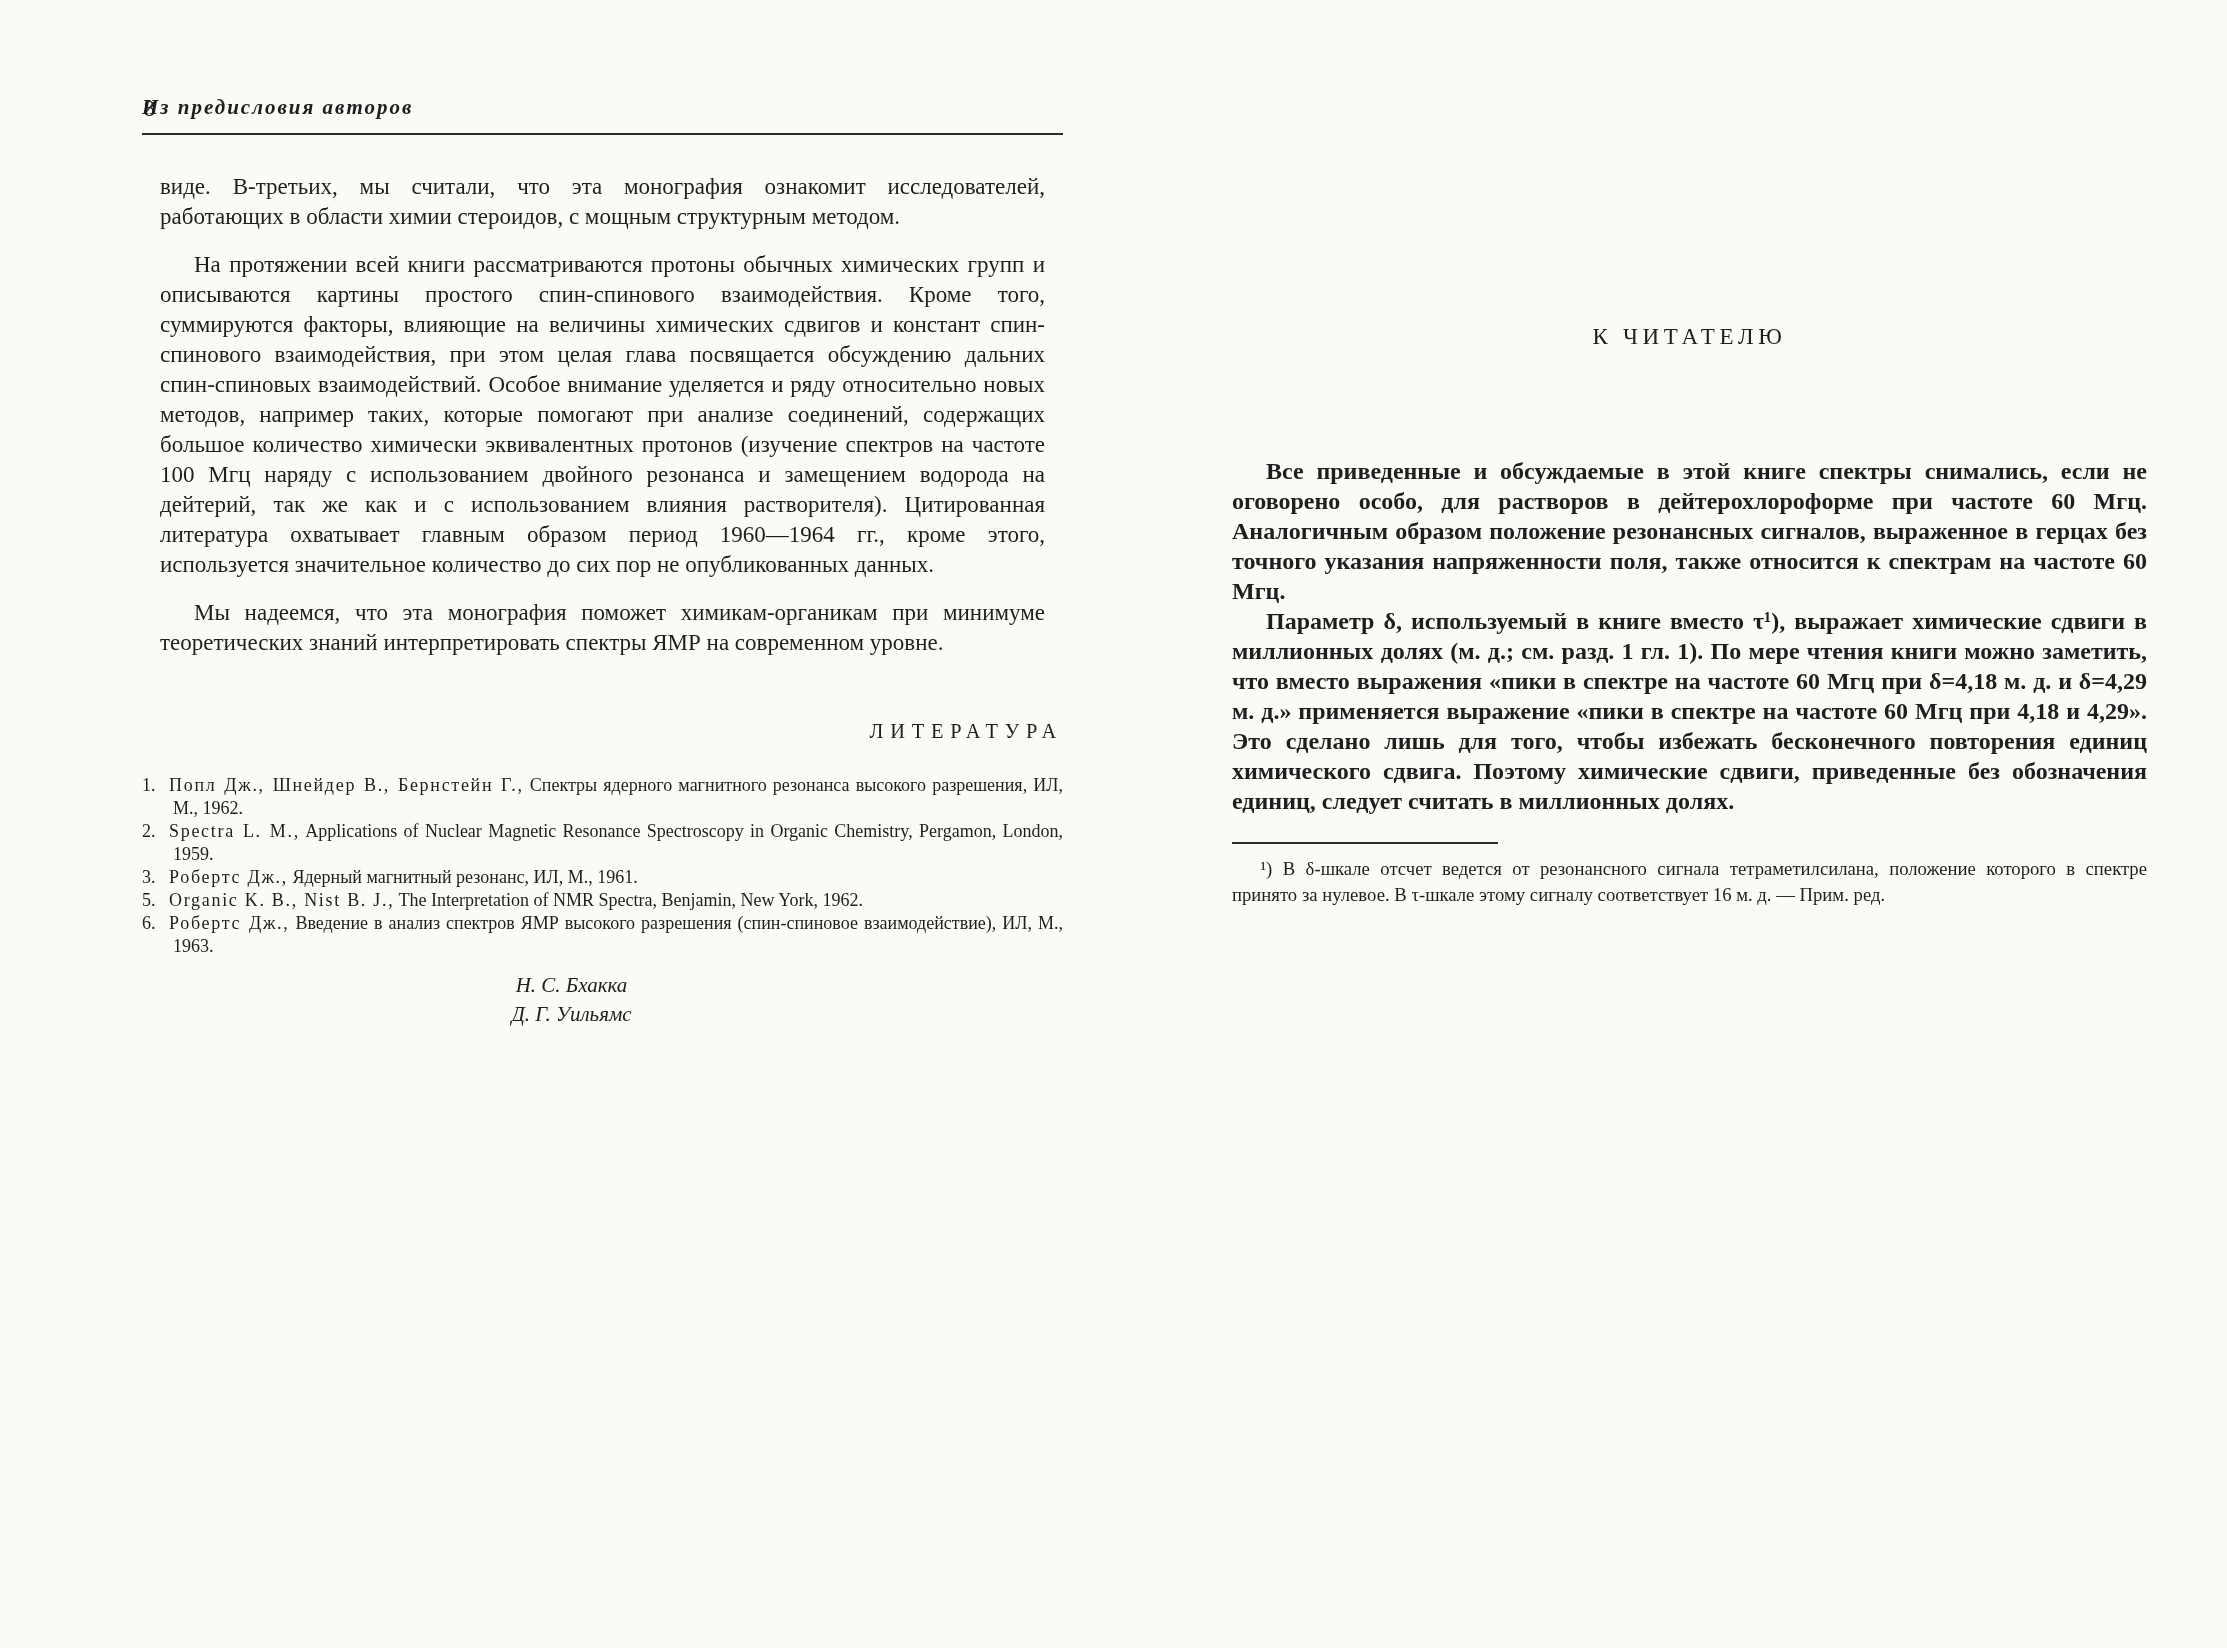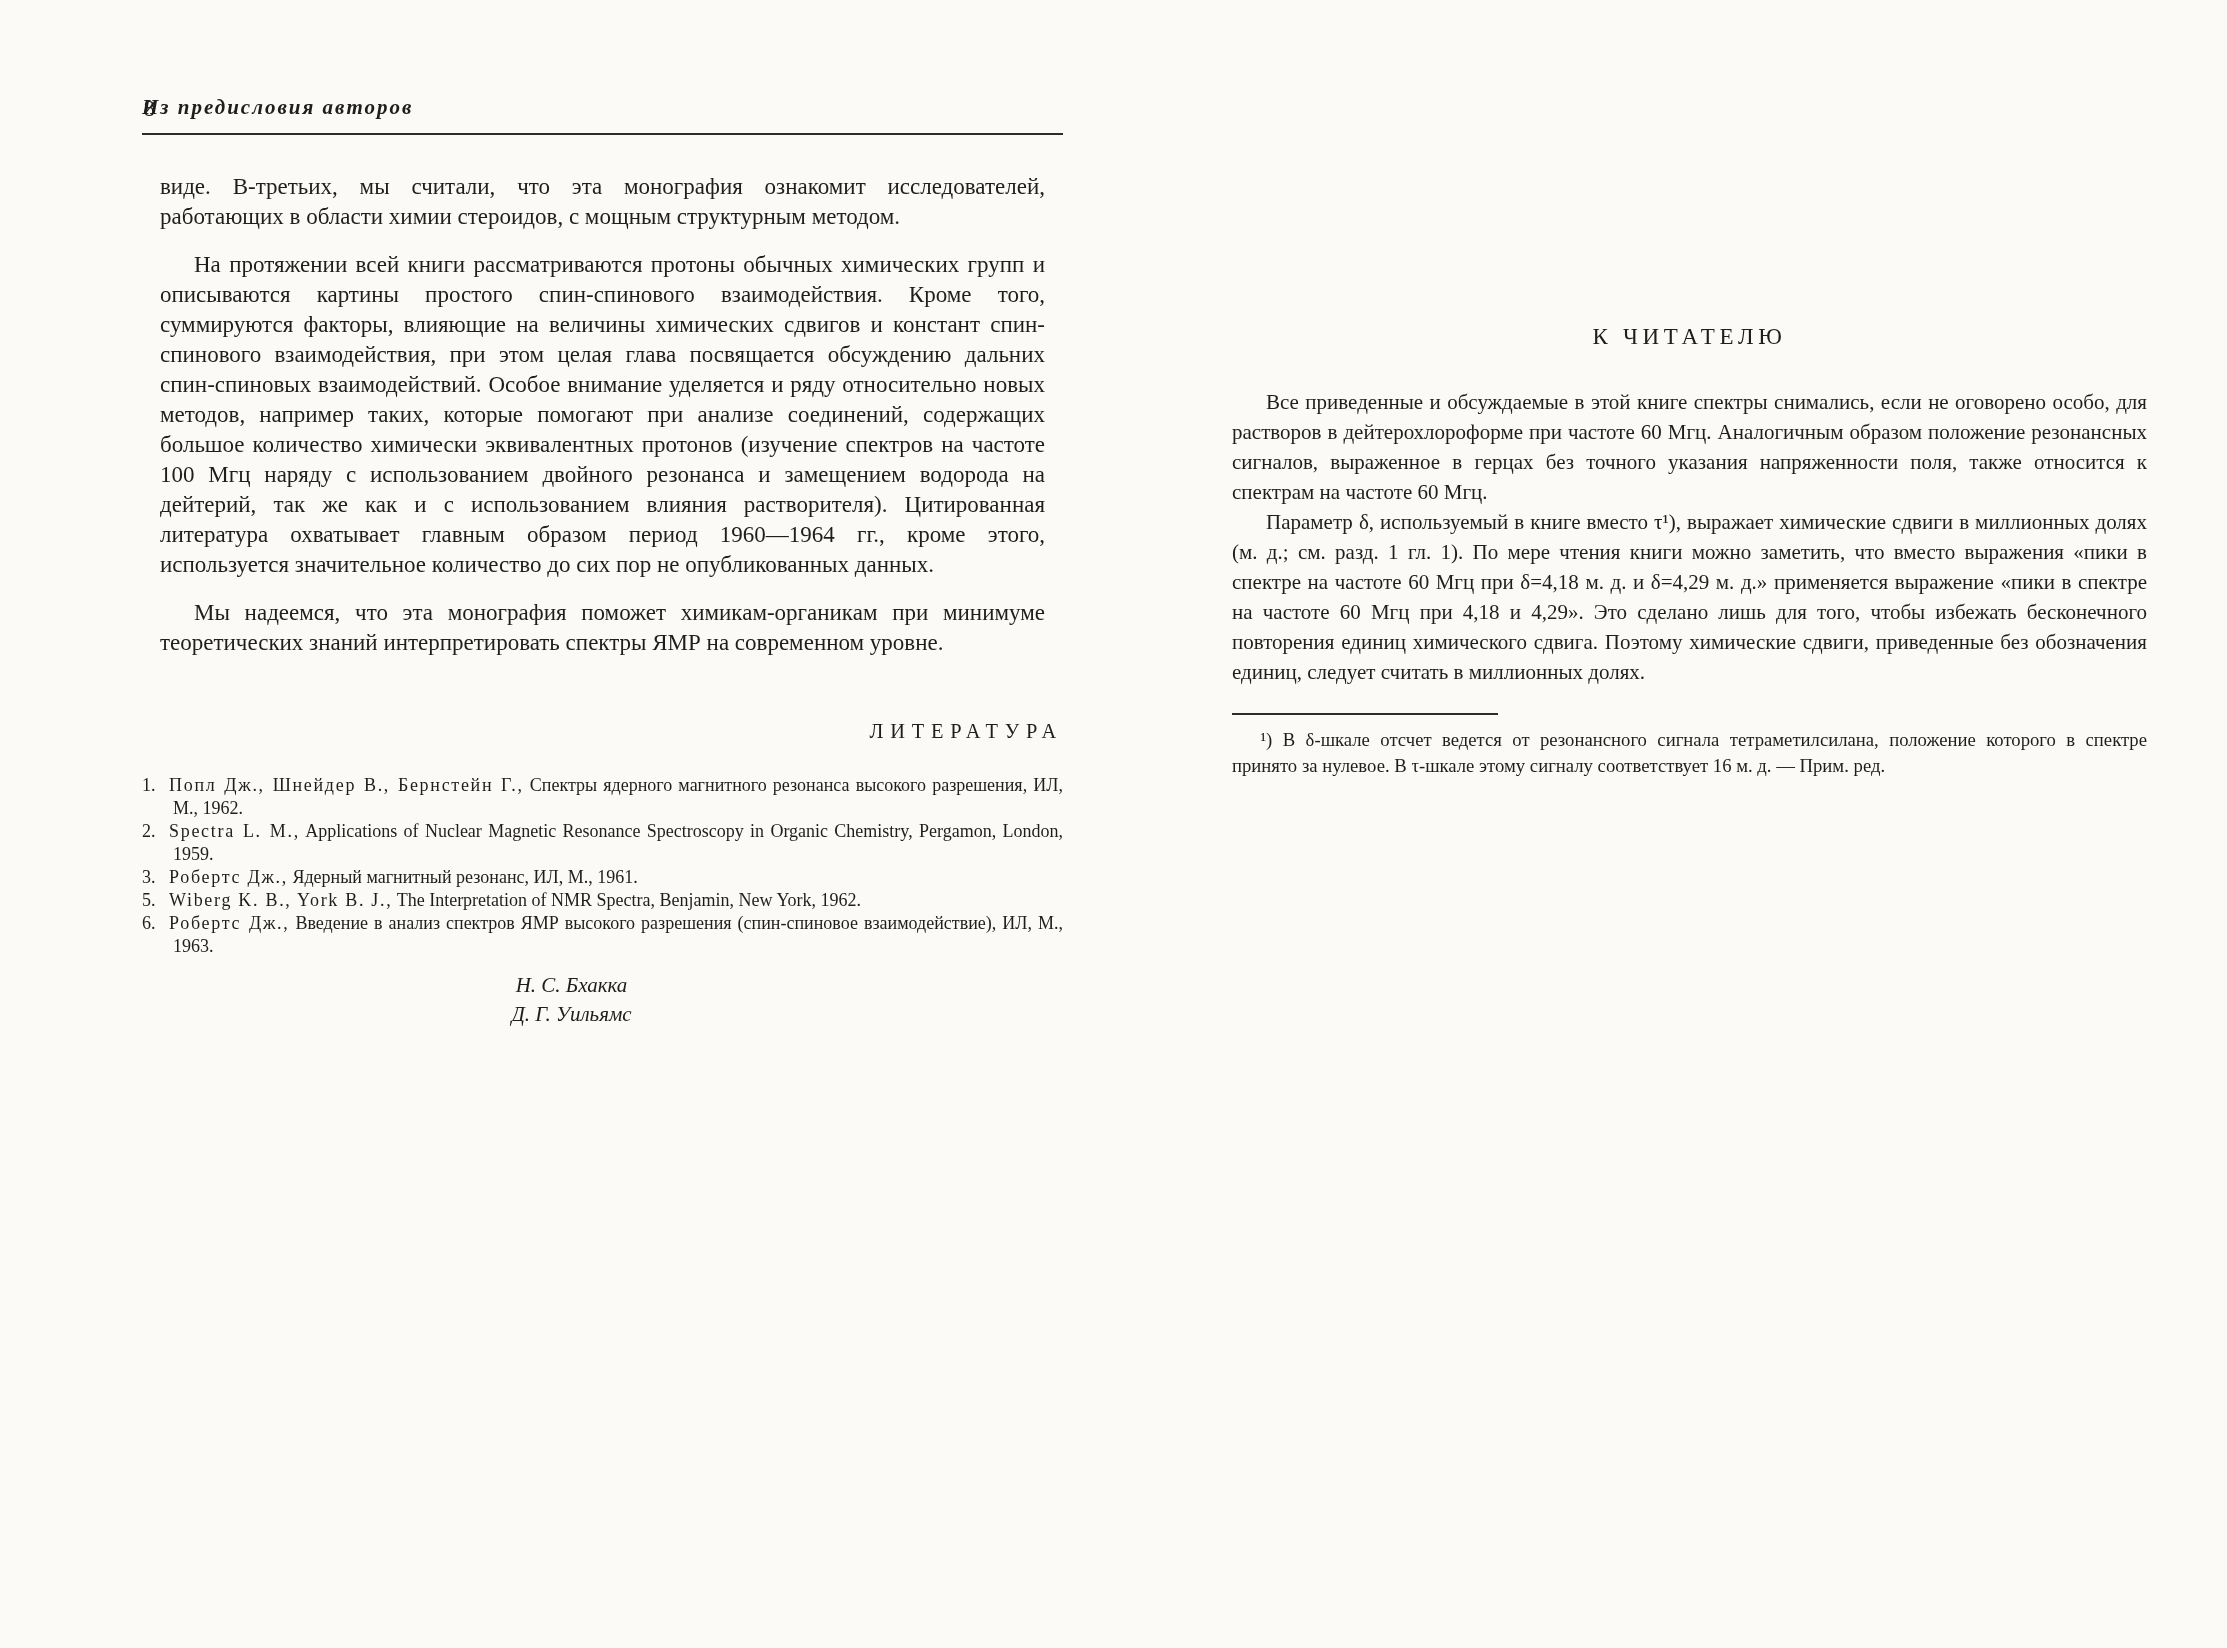--- a/index.html
+++ b/index.html
@@ -107,24 +107,25 @@
     width: 915px;
   }
   .chapheading {
     margin: 0;
     text-align: center;
     font-size: 23px;
     font-weight: normal;
     letter-spacing: 4.7px;
   }
   .right-page .bodytext2 {
-    margin-top: 37px;
-    font-size: 21px;
+    margin-top: 106px;
+    font-size: 24px;
     line-height: 30px;
     text-align: justify;
+    font-weight: bold;
   }
   .right-page .bodytext2 p {
     margin: 0;
     text-indent: 34px;
   }
   .fnrule {
     border: 0;
     border-top: 2px solid #2c2c2c;
     width: 266px;
     margin: 26px 0 0 0;
@@ -154,21 +155,21 @@
       <p>На протяжении всей книги рассматриваются протоны обычных химических групп и описываются картины простого спин-спинового взаимодействия. Кроме того, суммируются факторы, влияющие на величины химических сдвигов и констант спин-спинового взаимодействия, при этом целая глава посвящается обсуждению дальних спин-спиновых взаимодействий. Особое внимание уделяется и ряду относительно новых методов, например таких, которые помогают при анализе соединений, содержащих большое количество химически эквивалентных протонов (изучение спектров на частоте 100 Мгц наряду с использованием двойного резонанса и замещением водорода на дейтерий, так же как и с использованием влияния растворителя). Цитированная литература охватывает главным образом период 1960—1964 гг., кроме этого, используется значительное количество до сих пор не опубликованных данных.</p>
       <p>Мы надеемся, что эта монография поможет химикам-органикам при минимуме теоретических знаний интерпретировать спектры ЯМР на современном уровне.</p>
     </div>
 
     <h3 class="litheading">ЛИТЕРАТУРА</h3>
 
     <ol class="refs">
       <li><span class="refnum">1.</span><span class="refauthors">Попл Дж., Шнейдер В., Бернстейн Г.,</span> <span>Спектры ядерного магнитного резонанса высокого разрешения, ИЛ, М., 1962.</span></li>
       <li><span class="refnum">2.</span><span class="refauthors">Spectra L. M.,</span> <span>Applications of Nuclear Magnetic Resonance Spectroscopy in Organic Chemistry, Pergamon, London, 1959.</span></li>
       <li><span class="refnum">3.</span><span class="refauthors">Робертс Дж.,</span> <span>Ядерный магнитный резонанс, ИЛ, М., 1961.</span></li>
-      <li><span class="refnum">5.</span><span class="refauthors">Wiberg K. B., York B. J.,</span> <span>The Interpretation of NMR Spectra, Benjamin, New York, 1962.</span></li>
+      <li><span class="refnum">5.</span><span class="refauthors">Organic K. B., Nist B. J.,</span> <span>The Interpretation of NMR Spectra, Benjamin, New York, 1962.</span></li>
       <li><span class="refnum">6.</span><span class="refauthors">Робертс Дж.,</span> <span>Введение в анализ спектров ЯМР высокого разрешения (спин-спиновое взаимодействие), ИЛ, М., 1963.</span></li>
     </ol>
 
     <div class="sigs">
       <div>Н. С. Бхакка</div>
       <div>Д. Г. Уильямс</div>
     </div>
   </div>
 
   <div class="right-page">

